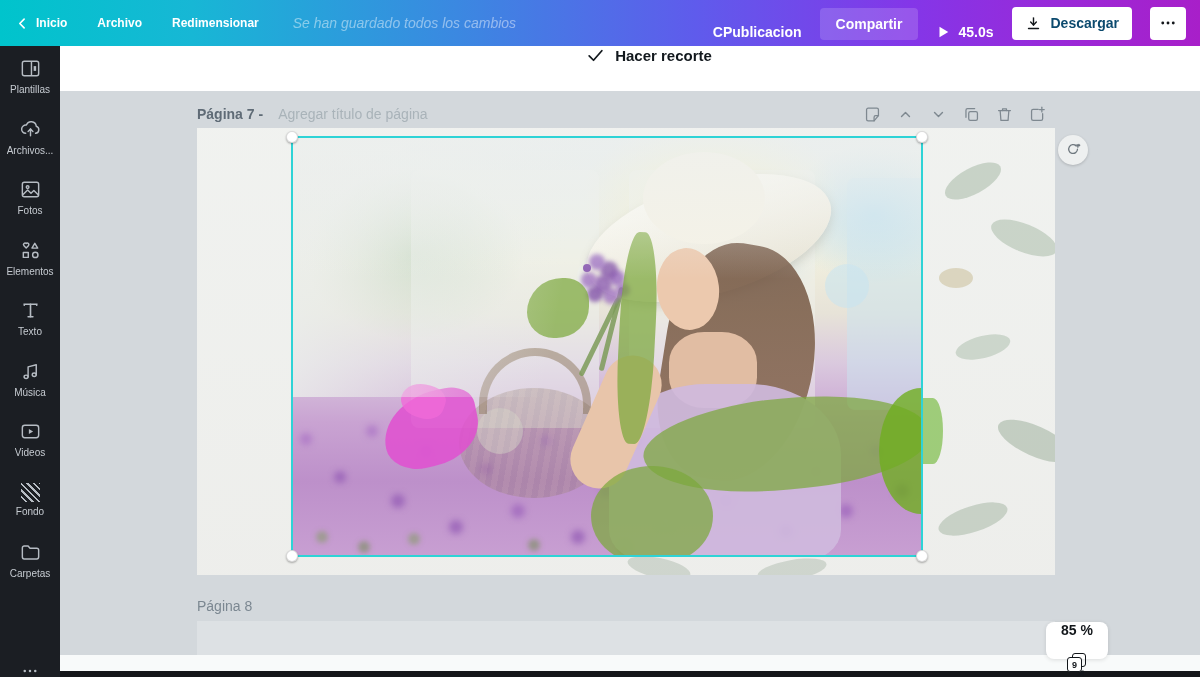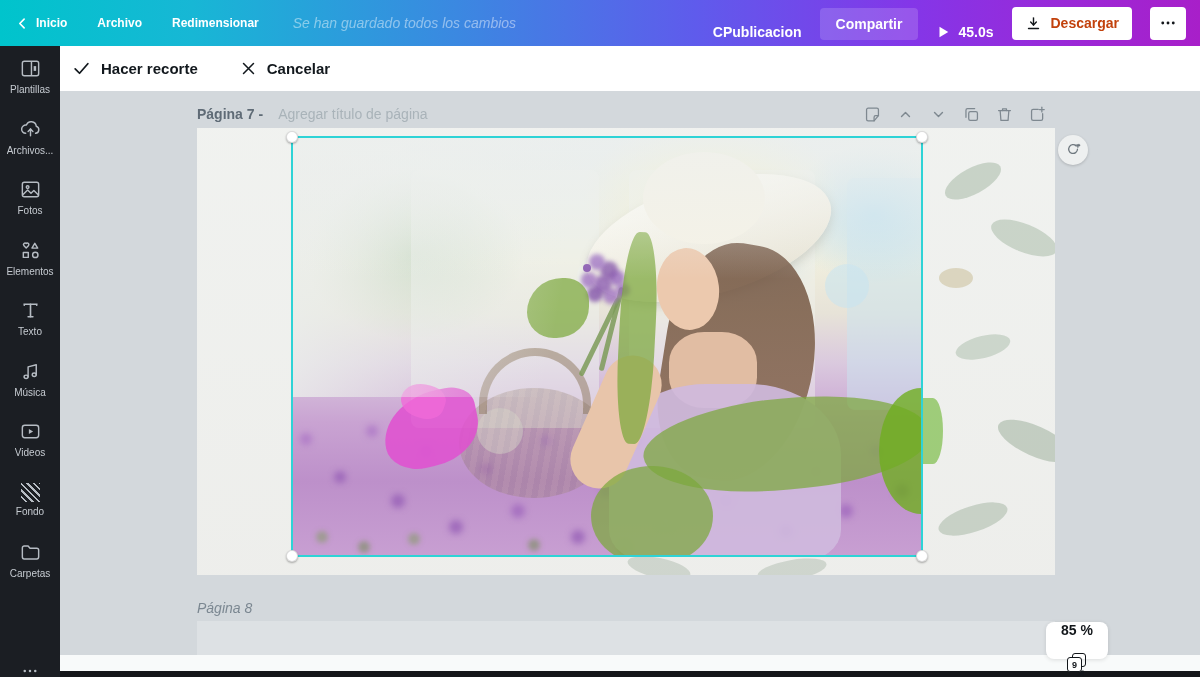--- a/index.html
+++ b/index.html
@@ -8,34 +8,34 @@
   
   .topbar{height:46px;display:flex;align-items:center;padding:0 14px 0 16px;
     background:linear-gradient(90deg,#00c4cc 0%,#17b7d5 16%,#3e84e2 40%,#5f5bec 58%,#8436e8 76%,#9c27d6 90%,#a81fc9 100%);}
   .tb-left{display:flex;align-items:center;gap:30px;}
   .tb-link{color:#fff;font-size:12px;font-weight:700;cursor:pointer;display:flex;align-items:center;gap:7px;}
   .tb-autosave{color:rgba(255,255,255,.45);font-size:14px;font-style:italic;margin-left:4px;}
   .tb-right{margin-left:auto;display:flex;align-items:flex-end;gap:18px;}
   .tb-doc{color:#fff;font-size:14px;font-weight:600;}
   .btn-share{background:rgba(255,255,255,.16);color:#fff;font-size:14px;font-weight:700;border:none;border-radius:4px;padding:8px 16px;cursor:pointer;}
   .play-group{display:flex;align-items:center;gap:8px;color:#fff;font-size:14px;font-weight:700;cursor:pointer;}
-  .btn-download{background:#fff;color:#c2410c;font-size:14px;font-weight:700;border:none;border-radius:4px;padding:8px 13px;display:flex;align-items:center;gap:9px;cursor:pointer;}
+  .btn-download{background:#fff;color:#0c4a6e;font-size:14px;font-weight:700;border:none;border-radius:4px;padding:8px 13px;display:flex;align-items:center;gap:9px;cursor:pointer;}
   .btn-more{background:#fff;border:none;border-radius:4px;width:36px;height:33px;display:flex;align-items:center;justify-content:center;cursor:pointer;}
 
   
   .app-body{display:flex;height:631px;}
   .sidebar{width:60px;background:#1b1e23;display:flex;flex-direction:column;color:#c6cbd1;}
   .sb-item{height:60.5px;display:flex;flex-direction:column;align-items:center;justify-content:center;gap:4px;cursor:pointer;}
   .sb-item svg{display:block;}
   .sb-label{font-size:10px;color:#c6cbd1;max-width:56px;white-space:nowrap;overflow:hidden;text-overflow:ellipsis;}
   .sb-more{margin-top:auto;display:flex;justify-content:center;padding-bottom:1px;}
   .hatch{width:19px;height:19px;background:repeating-linear-gradient(45deg,transparent 0 3px,#b6bcc3 3px 4.6px);}
 
   .main-col{flex:1;display:flex;flex-direction:column;}
-  .crop-toolbar{height:45px;background:#fff;display:flex;align-items:center;gap:42px;padding-left:12px;}
+  .crop-toolbar{height:45px;background:#fff;display:flex;align-items:center;gap:42px;padding-left:38px;flex-direction:column;}
   .ct-btn{display:flex;align-items:center;gap:10px;font-size:15px;font-weight:700;color:#12181d;cursor:pointer;}
 
   
   .canvas{position:relative;flex:1;background:#d3d8dc;overflow:hidden;}
   .page-header{position:absolute;left:137px;top:11px;width:858px;height:24px;display:flex;align-items:center;gap:15px;}
   .pg-title{font-size:14px;font-weight:700;color:#5f6b76;}
   .pg-placeholder{font-size:14px;color:#a9b3b9;margin-left:0;cursor:text;}
   .pg-icons{margin-left:auto;display:flex;align-items:center;gap:14px;padding-right:8px;}
   .pg-icons .icobtn{cursor:pointer;display:flex;}
 
@@ -89,21 +89,21 @@
   .wash-top{left:0;top:0;width:100%;height:34%;background:linear-gradient(180deg,rgba(238,240,238,.75),rgba(238,240,238,0));}
 
   
   .crop-frame{position:absolute;left:94px;top:8px;width:632px;height:421px;border:2px solid #2ed3d6;z-index:5;cursor:move;}
   .handle{position:absolute;width:12px;height:12px;border-radius:50%;background:#fff;border:1px solid rgba(0,0,0,.14);box-shadow:0 1px 2px rgba(0,0,0,.3);z-index:6;cursor:nwse-resize;}
   .h-tl{left:-7px;top:-7px;} .h-tr{right:-7px;top:-7px;} .h-bl{left:-7px;bottom:-7px;} .h-br{right:-7px;bottom:-7px;}
   .greenout{position:absolute;left:726px;top:270px;width:20px;height:66px;border-radius:0 50% 50% 0/0 50% 50% 0;background:#5cae1b;opacity:.55;}
 
   .rotate-btn{position:absolute;left:998px;top:44px;width:30px;height:30px;border-radius:50%;background:#eef0f0;box-shadow:0 1px 3px rgba(0,0,0,.18);display:flex;align-items:center;justify-content:center;cursor:pointer;z-index:7;}
 
-  .page8-header{position:absolute;left:137px;top:507px;width:858px;height:20px;display:flex;align-items:center;font-style:italic;}
+  .page8-header{position:absolute;left:137px;top:507px;width:858px;height:20px;display:flex;align-items:flex-start;}
   .page8{position:absolute;left:137px;top:530px;width:858px;height:34px;background:#dde1e4;}
   .white-strip{position:absolute;left:0;right:0;top:564px;height:16px;background:#f8fafa;}
   .dark-bar{position:absolute;left:0;right:0;top:580px;height:6px;background:#141619;}
 
   
   .zoom-pill{position:absolute;right:92px;top:531px;height:37px;background:#fff;border-radius:8px;box-shadow:0 1px 4px rgba(0,0,0,.12);display:flex;align-items:center;gap:15px;padding:0 15px;z-index:10;flex-direction:column;}
   .zoom-val{font-size:14px;font-weight:700;color:#12161a;cursor:pointer;}
   .pages-ico{position:relative;width:20px;height:20px;cursor:pointer;}
   .pages-back{position:absolute;left:5px;top:0;width:14px;height:14px;border:1.6px solid #12161a;border-radius:3px;}
   .pages-front{position:absolute;left:0;top:4px;width:15px;height:15px;border:1.6px solid #12161a;border-radius:3px;background:#fff;display:flex;align-items:center;justify-content:center;font-size:9px;font-weight:700;color:#12161a;}

